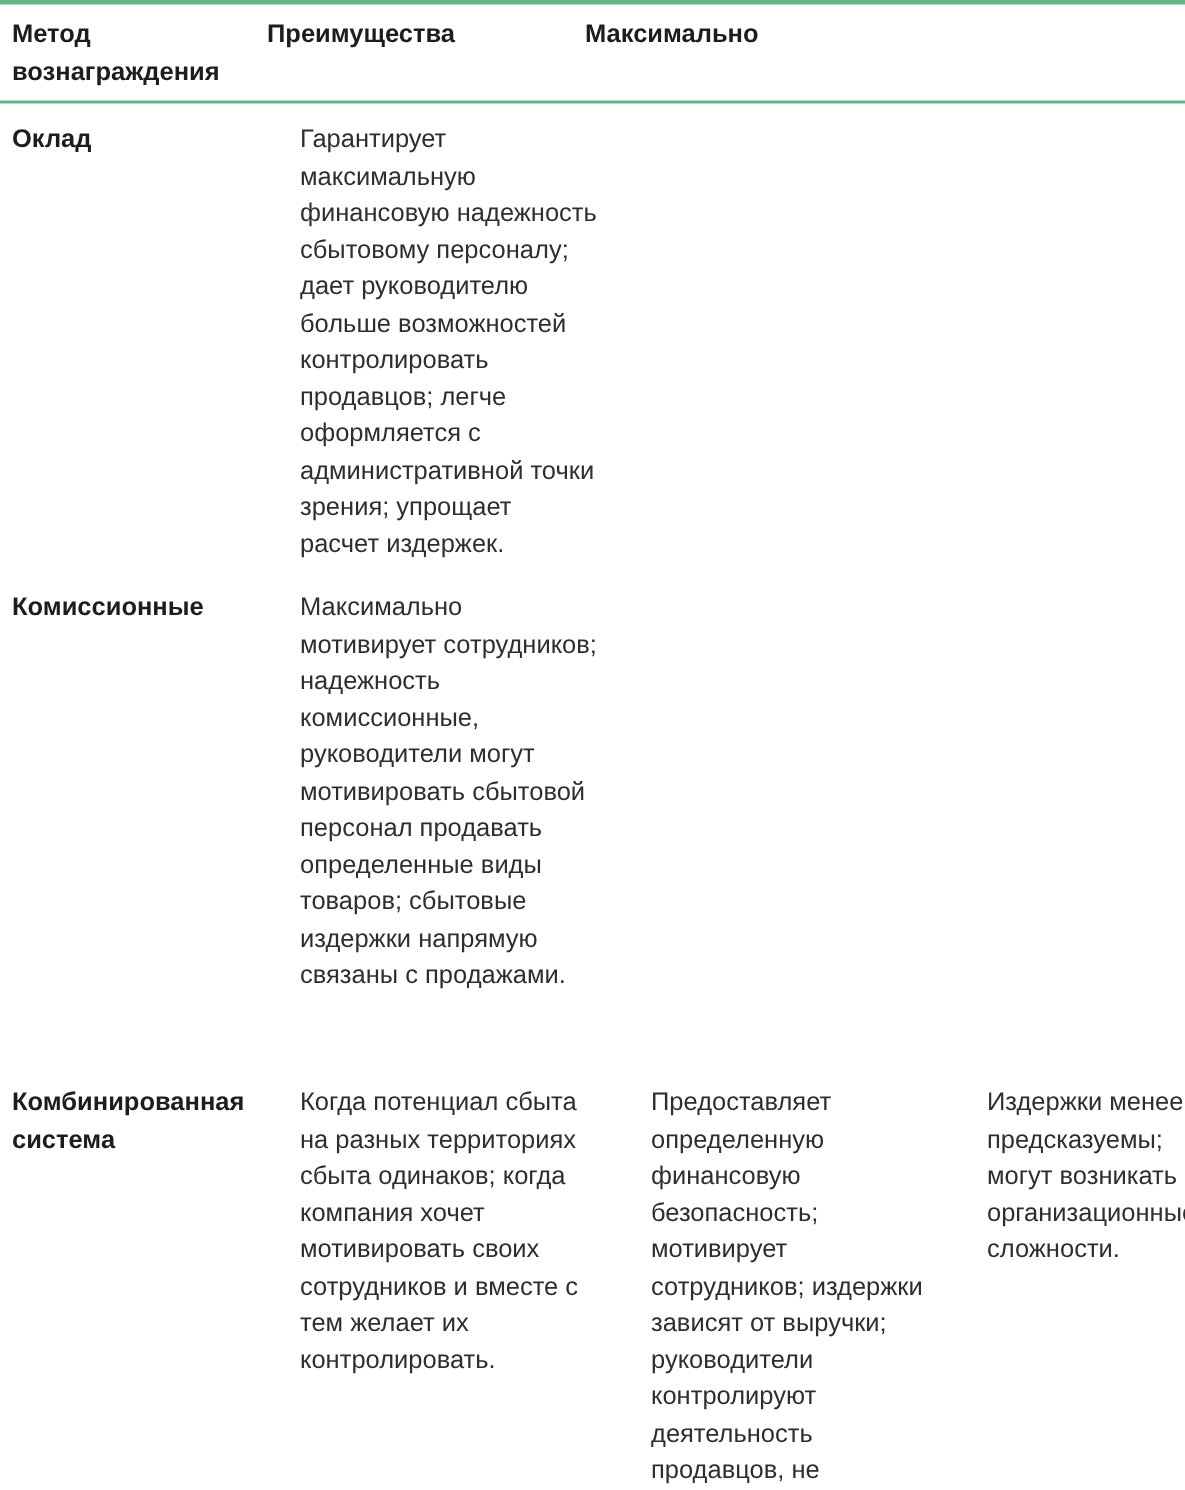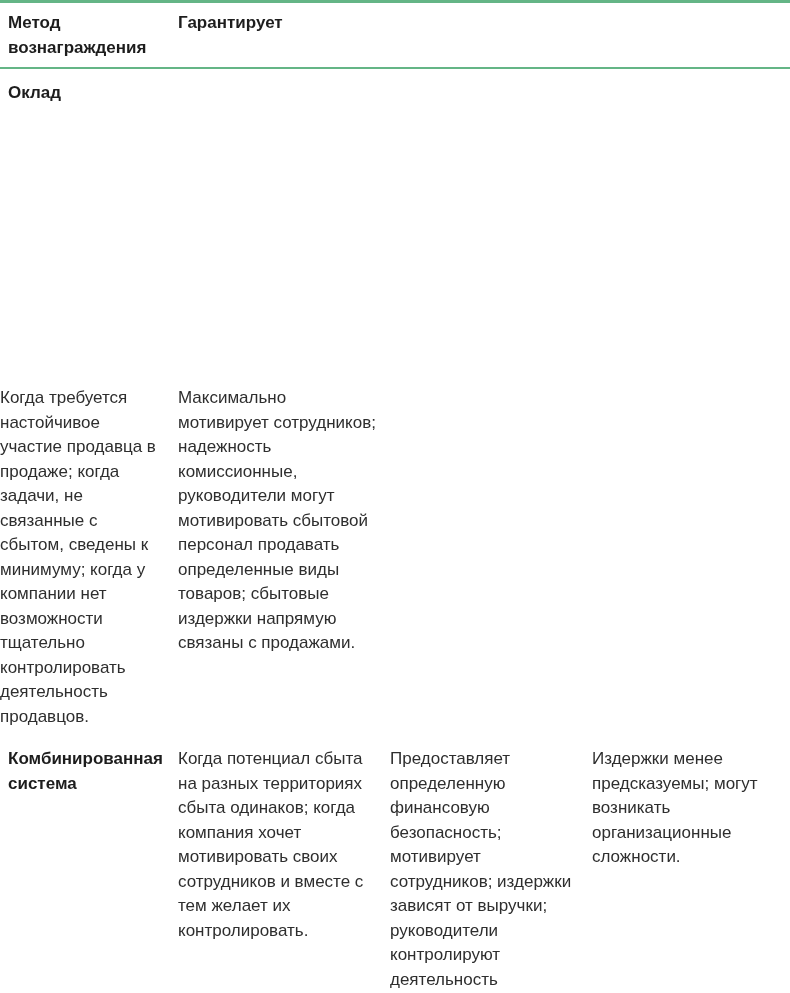--- a/index.html
+++ b/index.html
@@ -30,20 +30,21 @@
   .row.header{
     border-top:3px solid var(--accent);
     border-bottom:2px solid var(--accent);
     padding:8px 0 7px;
     font-weight:bold;
     color:#1d1d1d;
   }
   .row.body{
     padding-top:12px;
     padding-bottom:6px;
+    gap:22px;
   }
   .row.body.r0{min-height:305px;}
   .row.body.r1{min-height:330px;}
   .row.body.r2{min-height:243px;}
   .cell{
     padding-right:14px;
     overflow-wrap:break-word;
   }
   .cell.c1{padding-left:8px;}
   .cell.method{
@@ -51,29 +52,31 @@
     color:#1d1d1d;
   }
 </style>
 </head>
 <body>
 
 <div class="table">
 
   <div class="row header">
     <div class="cell c1">Метод вознаграждения</div>
-    <div class="cell c4">Гарантирует</div>
+    <div class="cell c3">Преимущества</div>
+    <div class="cell c4">Максимально</div>
   </div>
 
   <div class="row body r0">
     <div class="cell c1 method">Оклад</div>
+    <div class="cell c3">Гарантирует максимальную финансовую надежность сбытовому персоналу; дает руководителю больше возможностей контролировать продавцов; легче оформляется с административной точки зрения; упрощает расчет издержек.</div>
   </div>
 
   <div class="row body r1">
-    <div class="cell c2">Когда требуется настойчивое участие продавца в продаже; когда задачи, не связанные с сбытом, сведены к минимуму; когда у компании нет возможности тщательно контролировать деятельность продавцов.</div>
+    <div class="cell c1 method">Комиссионные</div>
     <div class="cell c3">Максимально мотивирует сотрудников; надежность комиссионные, руководители могут мотивировать сбытовой персонал продавать определенные виды товаров; сбытовые издержки напрямую связаны с продажами.</div>
   </div>
 
   <div class="row body r2">
     <div class="cell c1 method">Комбинированная система</div>
     <div class="cell c2">Когда потенциал сбыта на разных территориях сбыта одинаков; когда компания хочет мотивировать своих сотрудников и вместе с тем желает их контролировать.</div>
     <div class="cell c3">Предоставляет определенную финансовую безопасность; мотивирует сотрудников; издержки зависят от выручки; руководители контролируют деятельность продавцов, не связанную с продажами.</div>
     <div class="cell c4">Издержки менее предсказуемы; могут возникать организационные сложности.</div>
   </div>
 

